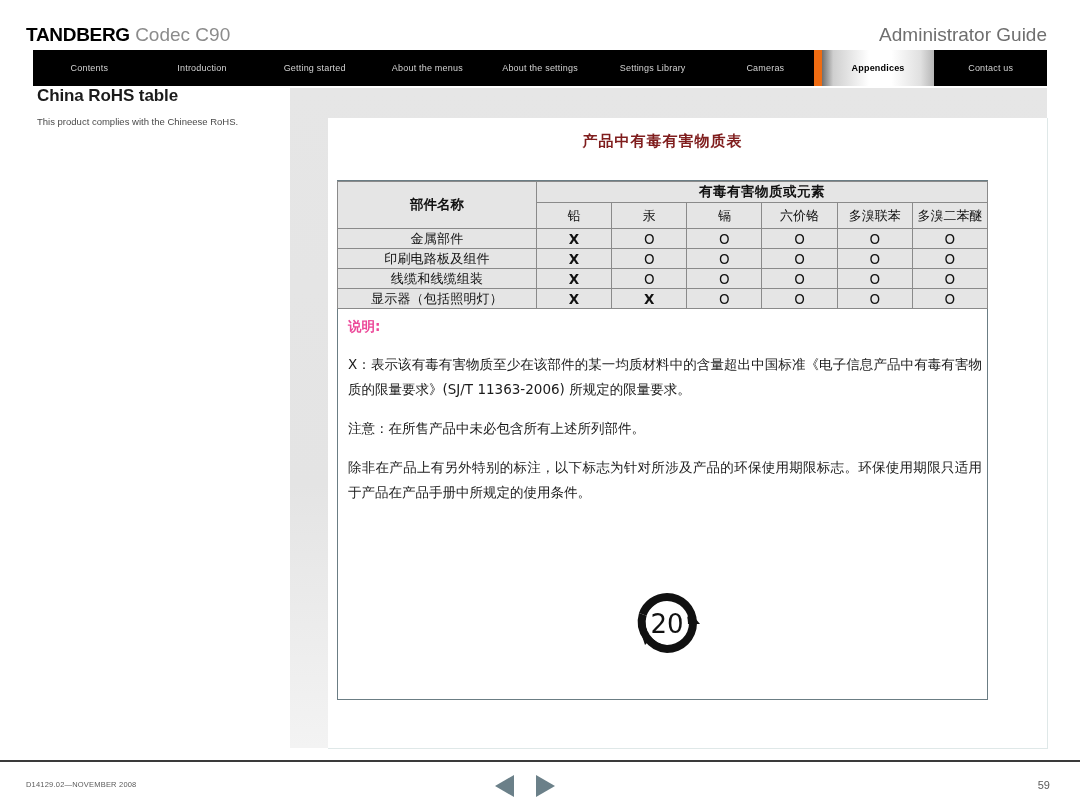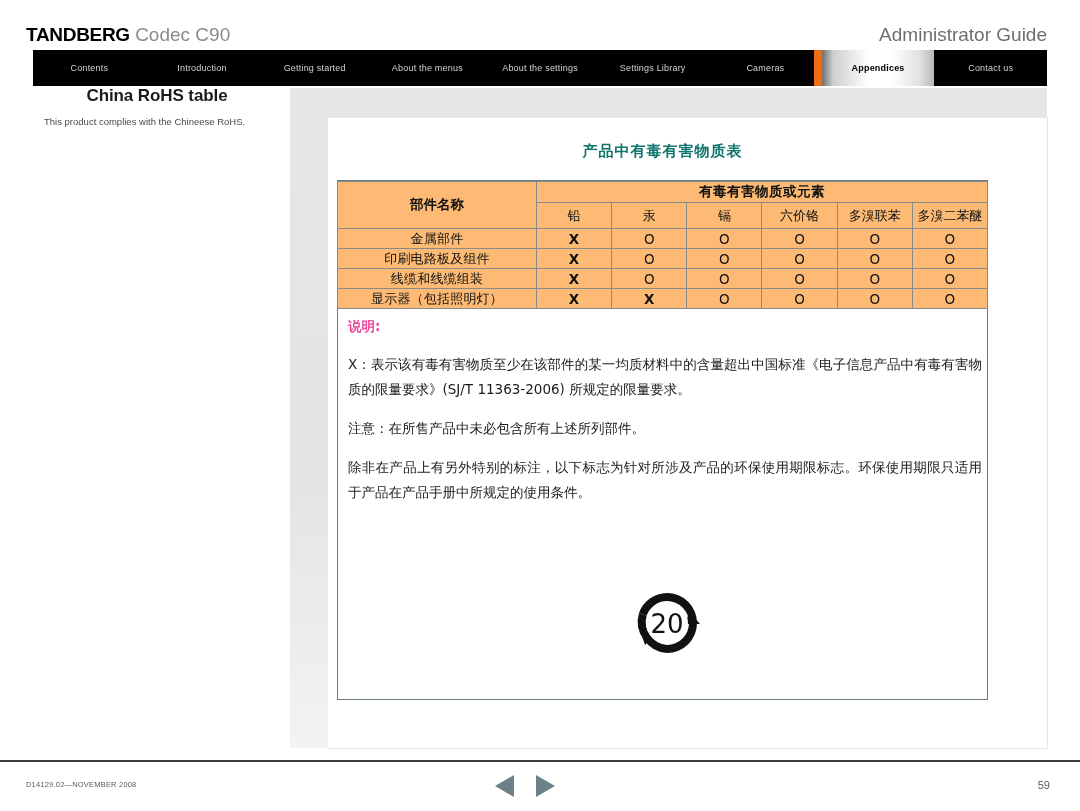--- a/index.html
+++ b/index.html
@@ -87,27 +87,26 @@
     position: absolute;
     left: 37px; top: 86px;
     width: 240px;
   }
   #page-title {
     font-size: 17px;
     font-weight: bold;
     color: #1b1b1b;
     letter-spacing: -0.1px;
     margin: 0 0 9px 0;
-    text-align: center;
   }
   #page-intro {
     font-size: 9.5px;
     color: #4a4a4a;
     line-height: 13px;
-    margin: 7px;
+    margin: 0;
   }
 
   
   #gray-panel {
     position: absolute;
     left: 290px; top: 88px;
     width: 757px; height: 660px;
     background: linear-gradient(to bottom, #e6e6e6 0%, #e4e4e4 60%, #f3f3f3 100%);
   }
   #white-page {
@@ -123,38 +122,38 @@
   #doc-frame {
     position: absolute;
     left: 337px; top: 180px;
     width: 651px; height: 520px;
     border: 1px solid #6b7d84;
     background: #ffffff;
     box-sizing: border-box;
   }
   #doc-heading {
     position: absolute;
-    left: 337px; top: 142px;
+    left: 337px; top: 132px;
     width: 651px;
     text-align: center;
     font-family: "DejaVu Sans", sans-serif;
     font-size: 15px;
     font-weight: bold;
-    color: #0f766e;
+    color: #7f1d1d;
     letter-spacing: 1px;
   }
 
   
   #rohs-table {
     position: absolute;
     left: 337px; top: 181px;
     width: 651px;
     border-collapse: collapse;
     table-layout: fixed;
-    background: #fdba74;
+    background: #e5e5e5;
   }
   #rohs-table td, #rohs-table th {
     border: 1px solid #8a8a8a;
     padding: 0;
     text-align: center;
     vertical-align: middle;
     font-family: "DejaVu Sans", sans-serif;
     color: #111111;
   }
   th.part-name-head {

